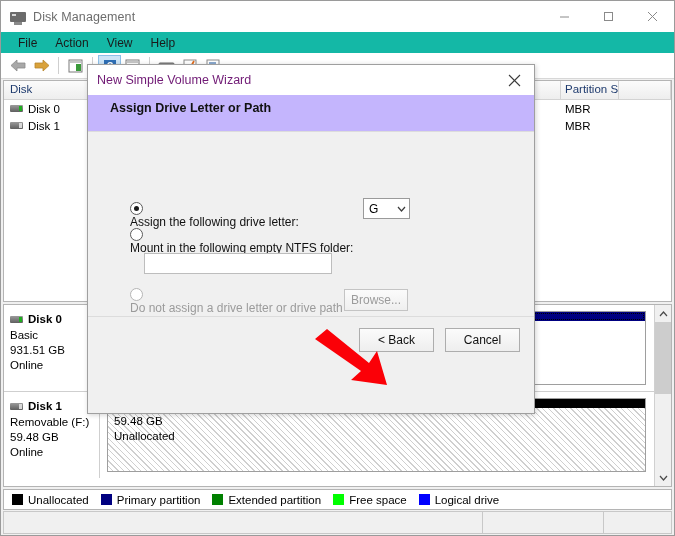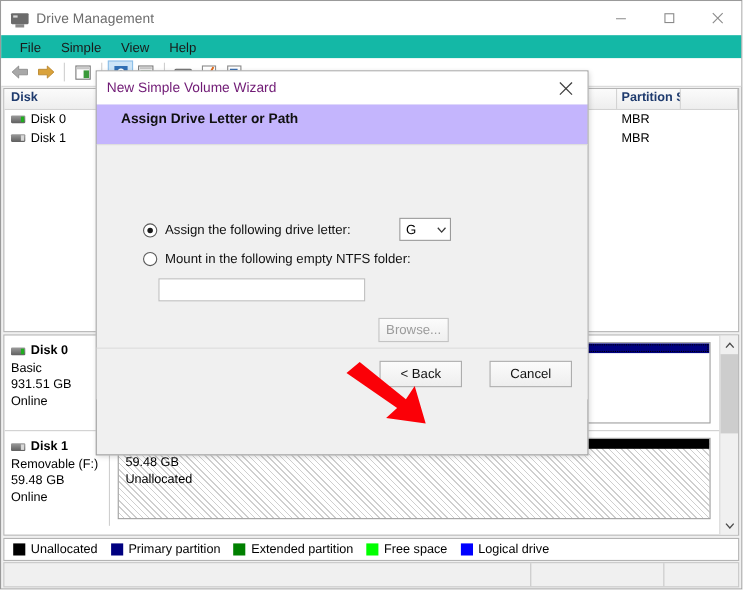--- a/index.html
+++ b/index.html
@@ -116,21 +116,21 @@
     display: flex; height: 18px;
     background: linear-gradient(#fbfbfb, #eeeeee);
     border-bottom: 1px solid #d3d3d3;
     font-size: 11.5px;
   }
   .lst-header .cell {
     border-right: 1px solid #d3d3d3;
     padding: 2px 0 0 6px;
     box-sizing: border-box;
     color: #1f3b6e;
-    font-weight: bold;
+    font-weight: normal;
     overflow: hidden; white-space: nowrap;
   }
   .lst-rows { font-size: 11.5px; }
   .lst-row { display: flex; height: 17px; align-items: center; }
   .lst-row .cell {
     padding-left: 6px; box-sizing: border-box;
     white-space: nowrap; overflow: hidden;
     display: flex; align-items: center;
   }
   .disk-mini {
@@ -283,38 +283,38 @@
     position: relative;
     box-sizing: border-box;
   }
   .dlg-footer {
     position: absolute; left: 0; bottom: 0;
     width: 100%; height: 47px;
     border-top: 1px solid #dcdcdc;
     background: #f0f0f0;
     box-sizing: border-box;
     display: flex; align-items: center; justify-content: flex-end;
-    padding-right: 14px; gap: 25px;
+    padding-right: 14px; gap: 11px;
   }
   .btn {
     width: 75px; height: 24px;
     background: linear-gradient(#fbfbfb, #eeeeee);
     border: 1px solid #adadad;
     font-size: 12px; color: #111;
     display: flex; align-items: center; justify-content: center;
     box-sizing: border-box;
   }
   .btn.focus {
     border: 1px solid #2b7cd3;
     outline: 2px solid #fb0007;
     outline-offset: 0px;
   }
 
   
-  .frow { display: flex; align-items: flex-end; }
+  .frow { display: flex; align-items: flex-start; flex-direction: column; }
   .radio {
     width: 13px; height: 13px; border-radius: 50%;
     border: 1px solid #5a5a5a; background: #fff;
     box-sizing: border-box; position: relative;
     margin-right: 7px; flex: 0 0 auto;
   }
   .radio.on::after {
     content: ""; position: absolute;
     left: 3px; top: 3px; width: 5px; height: 5px;
     border-radius: 50%; background: #1a1a1a;
@@ -361,21 +361,21 @@
 </head>
 <body>
 
 <div id="app">
 
   <div class="titlebar">
     <div class="title-icon">
       <div class="mon"></div>
         <div class="base"></div>
     </div>
-    <div class="title-text">Drive Management</div>
+    <div class="title-text">Disk Management</div>
     <div class="win-controls">
       <div class="win-btn">
         <svg width="11" height="11" viewBox="0 0 11 11">
             <line x1="1" y1="6" x2="10" y2="6" stroke="#8a8a8a" stroke-width="1"></line>
           </svg>
       </div>
       <div class="win-btn">
         <svg width="11" height="11" viewBox="0 0 11 11">
             <rect x="1.5" y="1.5" width="8" height="8" fill="none" stroke="#8a8a8a" stroke-width="1"></rect>
           </svg>
@@ -384,21 +384,21 @@
         <svg width="11" height="11" viewBox="0 0 11 11">
             <line x1="1" y1="1" x2="10" y2="10" stroke="#8a8a8a" stroke-width="1"></line>
             <line x1="10" y1="1" x2="1" y2="10" stroke="#8a8a8a" stroke-width="1"></line>
           </svg>
       </div>
     </div>
   </div>
 
   <div class="menubar">
     <div class="menu-item">File</div>
-    <div class="menu-item">Simple</div>
+    <div class="menu-item">Action</div>
     <div class="menu-item">View</div>
     <div class="menu-item">Help</div>
   </div>
 
   <div class="toolbar">
     <div class="tb-btn">
       <svg width="17" height="13" viewBox="0 0 17 13">
           <path d="M7,1 L1,6.5 L7,12 L7,9 L15,9 L15,4 L7,4 Z" fill="#a8a8a8" stroke="#8c8c8c" stroke-width="0.8"></path>
         </svg>
     </div>
@@ -602,20 +602,24 @@
         </span>
       </div>
 
       <div class="frow" style="position:absolute;left:42px;top:96px;">
         <span class="radio"></span>
         <span class="lbl">Mount in the following empty NTFS folder:</span>
       </div>
       <div class="textbox" style="position:absolute;left:56px;top:121px;"></div>
       <div class="btn-small" style="position:absolute;left:256px;top:120px;margin-top:37px;">Browse...</div>
 
+      <div class="frow" style="position:absolute;left:42px;top:156px;">
+        <span class="radio dis"></span>
+        <span class="lbl dis">Do not assign a drive letter or drive path</span>
+      </div>
 
       <div class="dlg-footer">
         <div class="btn">&lt; Back</div>
         <div class="btn">Cancel</div>
       </div>
 
     </div>
   </div>
 
   <div class="annot-arrow">

